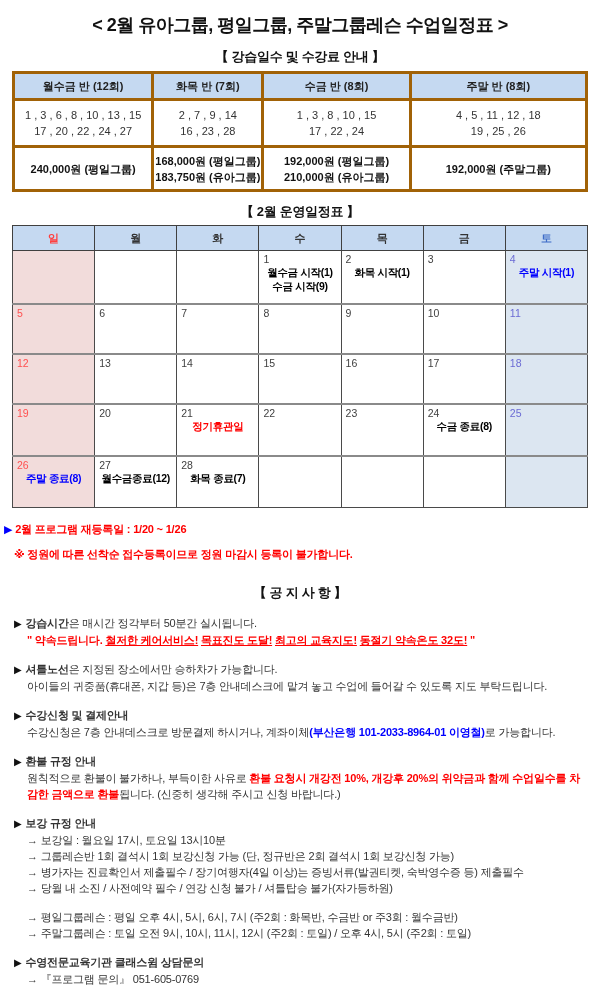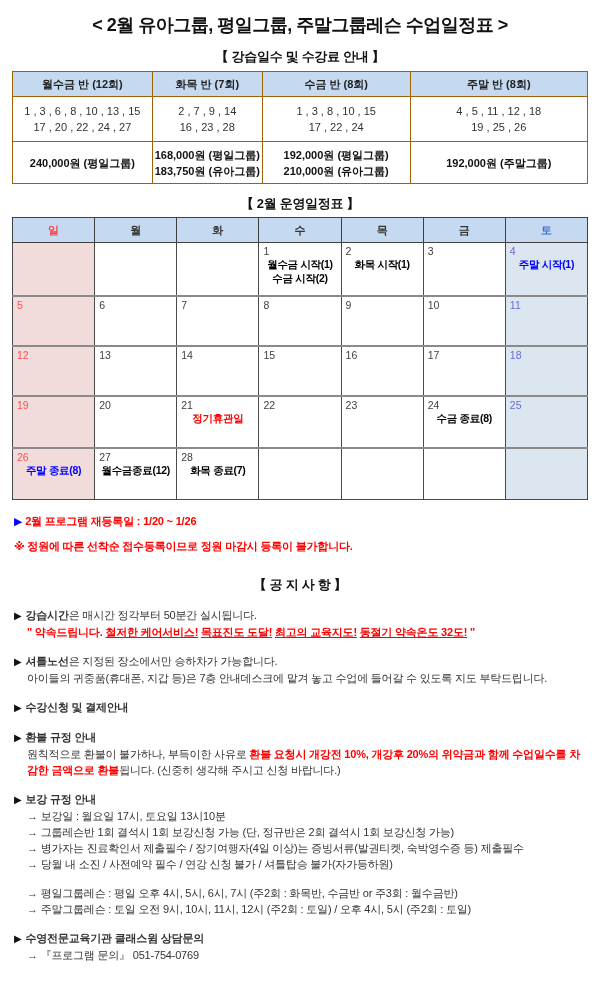--- a/index.html
+++ b/index.html
@@ -5,21 +5,21 @@
   html,body{margin:0;padding:0;background:#fff;}
   body{width:600px;height:994px;font-family:"Liberation Sans","DejaVu Sans",sans-serif;color:#222;overflow:hidden;}
   .page{width:600px;height:818px;position:relative;}
 
   .main-title{padding-top:13px;text-align:center;font-size:18px;font-weight:bold;color:#111;letter-spacing:-0.5px;}
   .sec-heading{margin-top:11px;text-align:center;font-size:13px;font-weight:bold;color:#111;letter-spacing:-0.3px;}
 
   table{border-collapse:collapse;}
   
   .fee-table{width:576px;margin:5px auto 0;table-layout:fixed;font-size:11px;}
-  .fee-table th,.fee-table td{border:1px solid #a16207;text-align:center;vertical-align:middle;padding:0;}
+  .fee-table th,.fee-table td{border:3px solid #a16207;text-align:center;vertical-align:middle;padding:0;}
   .fee-table th{height:24px;background:#C5D9F1;font-size:11px;font-weight:bold;color:#222;}
   .fee-table .dates-cell{height:44px;color:#333;}
   .fee-table .price-cell{height:41px;font-weight:bold;color:#111;}
   .fee-table .cell-line{line-height:16px;text-align:center;}
 
   
   .cal-table{width:576px;margin:4px auto 0;table-layout:fixed;font-size:11px;}
   .cal-table th{border:1px solid #404040;height:22px;background:#C5D9F1;font-weight:bold;color:#333;}
   .cal-table th.sun-col{color:#FF4040;}
   .cal-table th.sat-col{color:#3E6CC8;}
@@ -28,21 +28,21 @@
   .cal-table td.sun-col{background:#F2DCDB;}
   .cal-table td.sat-col{background:#DCE6F1;}
   .dnum{font-size:10.5px;color:#404040;text-align:left;padding:2px 0 0 4px;line-height:12px;min-height:12px;}
   td.sun-col .dnum{color:#FF5050;}
   td.sat-col .dnum{color:#6A6AD4;}
   .ev{text-align:center;font-weight:bold;font-size:10.5px;color:#000;line-height:14px;letter-spacing:-0.3px;}
   .ev.c-red{color:#FF0000;}
   .ev.c-blue{color:#0000FF;}
 
   
-  .reg-row{display:flex;margin:14px 0 0 14px;font-size:11px;font-weight:bold;letter-spacing:-0.2px;}
+  .reg-row{display:flex;margin:14px 0 0 4px;font-size:11px;font-weight:bold;letter-spacing:-0.2px;}
   .reg-left{width:306px;}
   .reg-note{margin:10px 0 0 14px;font-size:11px;font-weight:bold;letter-spacing:-0.2px;}
 
   
   .notice-heading{margin-top:22px;}
   .notices{margin:13px 14px 0 14px;font-size:11px;color:#333;letter-spacing:-0.2px;}
   .notice-item{margin-bottom:13px;}
   .notice-item .line{line-height:16px;}
   .notice-item .cont{padding-left:13px;}
   .seg.b{font-weight:bold;}
@@ -126,21 +126,21 @@
           </td>
           <td style="height: 52px;">
             <div class="dnum"></div>
           </td>
           <td style="height: 52px;">
             <div class="dnum"></div>
           </td>
           <td style="height: 52px;">
             <div class="dnum">1</div>
             <div class="ev">월수금 시작(1)</div>
-            <div class="ev">수금 시작(2)</div>
+            <div class="ev">수금 시작(9)</div>
           </td>
           <td style="height: 52px;">
             <div class="dnum">2</div>
             <div class="ev">화목 시작(1)</div>
           </td>
           <td style="height: 52px;">
             <div class="dnum">3</div>
           </td>
           <td class="sat-col" style="height: 52px;">
             <div class="dnum">4</div>
@@ -257,35 +257,36 @@
       <div class="notice-item">
         <div class="line"><span class="arrow">▶</span><span class="seg b">강습시간</span><span class="seg">은 매시간 정각부터 50분간 실시됩니다.</span></div>
         <div class="line cont"><span class="seg b c-red">" 약속드립니다.  </span><span class="seg b u c-red">철저한 케어서비스!</span><span class="seg b c-red">  </span><span class="seg b u c-red">목표진도 도달!</span><span class="seg b c-red">  </span><span class="seg b u c-red">최고의 교육지도!</span><span class="seg b c-red">  </span><span class="seg b u c-red">동절기 약속온도 32도!</span><span class="seg b c-red"> "</span></div>
       </div>
       <div class="notice-item">
         <div class="line"><span class="arrow">▶</span><span class="seg b">셔틀노선</span><span class="seg">은 지정된 장소에서만 승하차가 가능합니다.</span></div>
         <div class="line cont"><span class="seg">아이들의 귀중품(휴대폰, 지갑 등)은 7층 안내데스크에 맡겨 놓고 수업에 들어갈 수 있도록 지도 부탁드립니다.</span></div>
       </div>
       <div class="notice-item">
         <div class="line"><span class="arrow">▶</span><span class="seg b">수강신청 및 결제안내</span></div>
+        <div class="line cont"><span class="seg">수강신청은 7층 안내데스크로 방문결제 하시거나, 계좌이체</span><span class="seg b c-blue">(부산은행 101-2033-8964-01 이영철)</span><span class="seg">로 가능합니다.</span></div>
       </div>
       <div class="notice-item">
         <div class="line"><span class="arrow">▶</span><span class="seg b">환불 규정 안내</span></div>
         <div class="line cont"><span class="seg">원칙적으로 환불이 불가하나, 부득이한 사유로 </span><span class="seg b c-red">환불 요청시 개강전 10%, 개강후 20%의 위약금과 함께 수업일수를 차감한 금액으로 환불</span><span class="seg">됩니다. (신중히 생각해 주시고 신청 바랍니다.)</span></div>
       </div>
       <div class="notice-item">
         <div class="line"><span class="arrow">▶</span><span class="seg b">보강 규정 안내</span></div>
         <div class="line cont"><span class="seg">→ 보강일 : 월요일 17시, 토요일 13시10분</span></div>
         <div class="line cont"><span class="seg">→ 그룹레슨반 1회 결석시 1회 보강신청 가능 (단, 정규반은 2회 결석시 1회 보강신청 가능)</span></div>
         <div class="line cont"><span class="seg">→ 병가자는 진료확인서 제출필수  /  장기여행자(4일 이상)는 증빙서류(발권티켓, 숙박영수증 등) 제출필수</span></div>
         <div class="line cont"><span class="seg">→ 당월 내 소진  /  사전예약 필수  /  연강 신청 불가  /  셔틀탑승 불가(자가등하원)</span></div>
       </div>
       <div class="notice-item">
         <div class="line cont"><span class="seg">→ 평일그룹레슨  :  평일 오후  4시, 5시, 6시, 7시 (주2회 : 화목반, 수금반  or  주3회 : 월수금반)</span></div>
         <div class="line cont"><span class="seg">→ 주말그룹레슨  :  토일 오전  9시, 10시, 11시, 12시 (주2회 : 토일)  /  오후  4시, 5시 (주2회 : 토일)</span></div>
       </div>
       <div class="notice-item">
         <div class="line"><span class="arrow">▶</span><span class="seg b">수영전문교육기관 클래스윔 상담문의</span></div>
-        <div class="line cont"><span class="seg">→ 『프로그램 문의』 051-754-0769</span></div>
+        <div class="line cont"><span class="seg">→ 『프로그램 문의』 051-605-0769</span></div>
       </div>
     </div>
 
 </div>
 
 </body></html>

